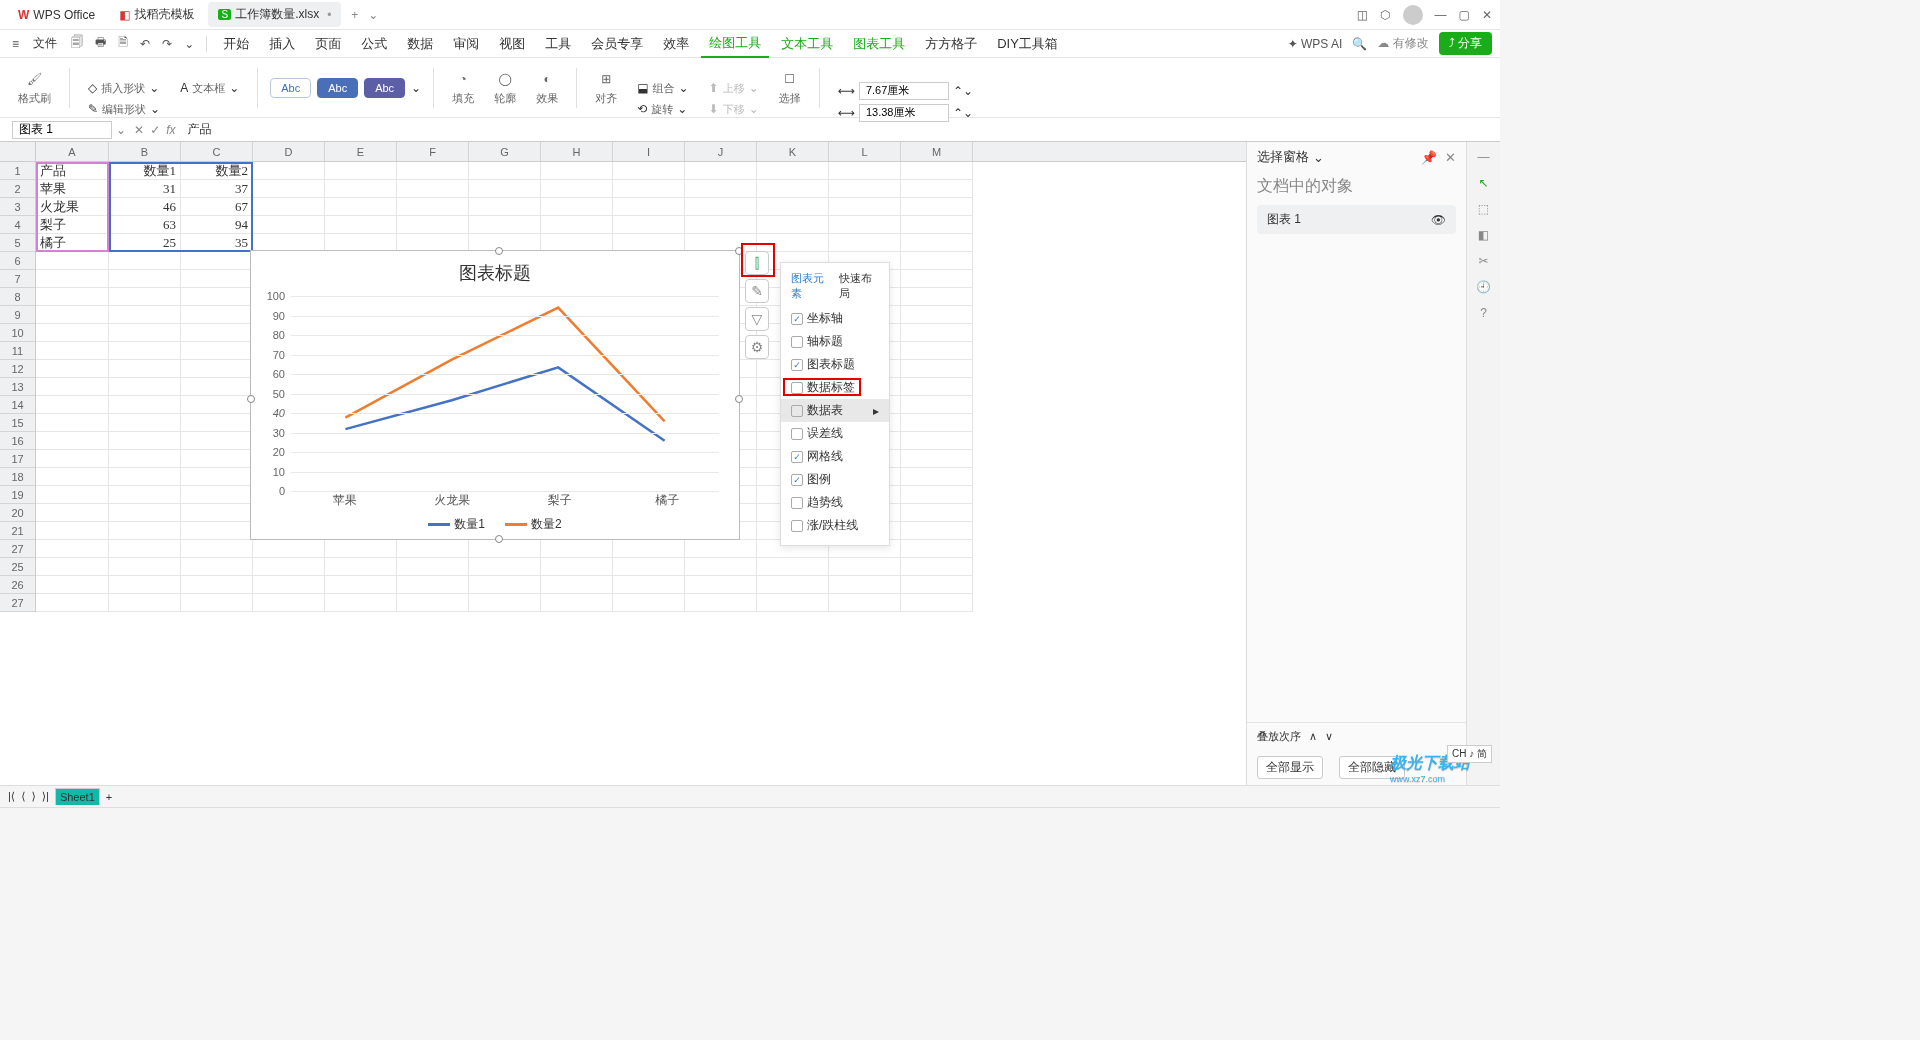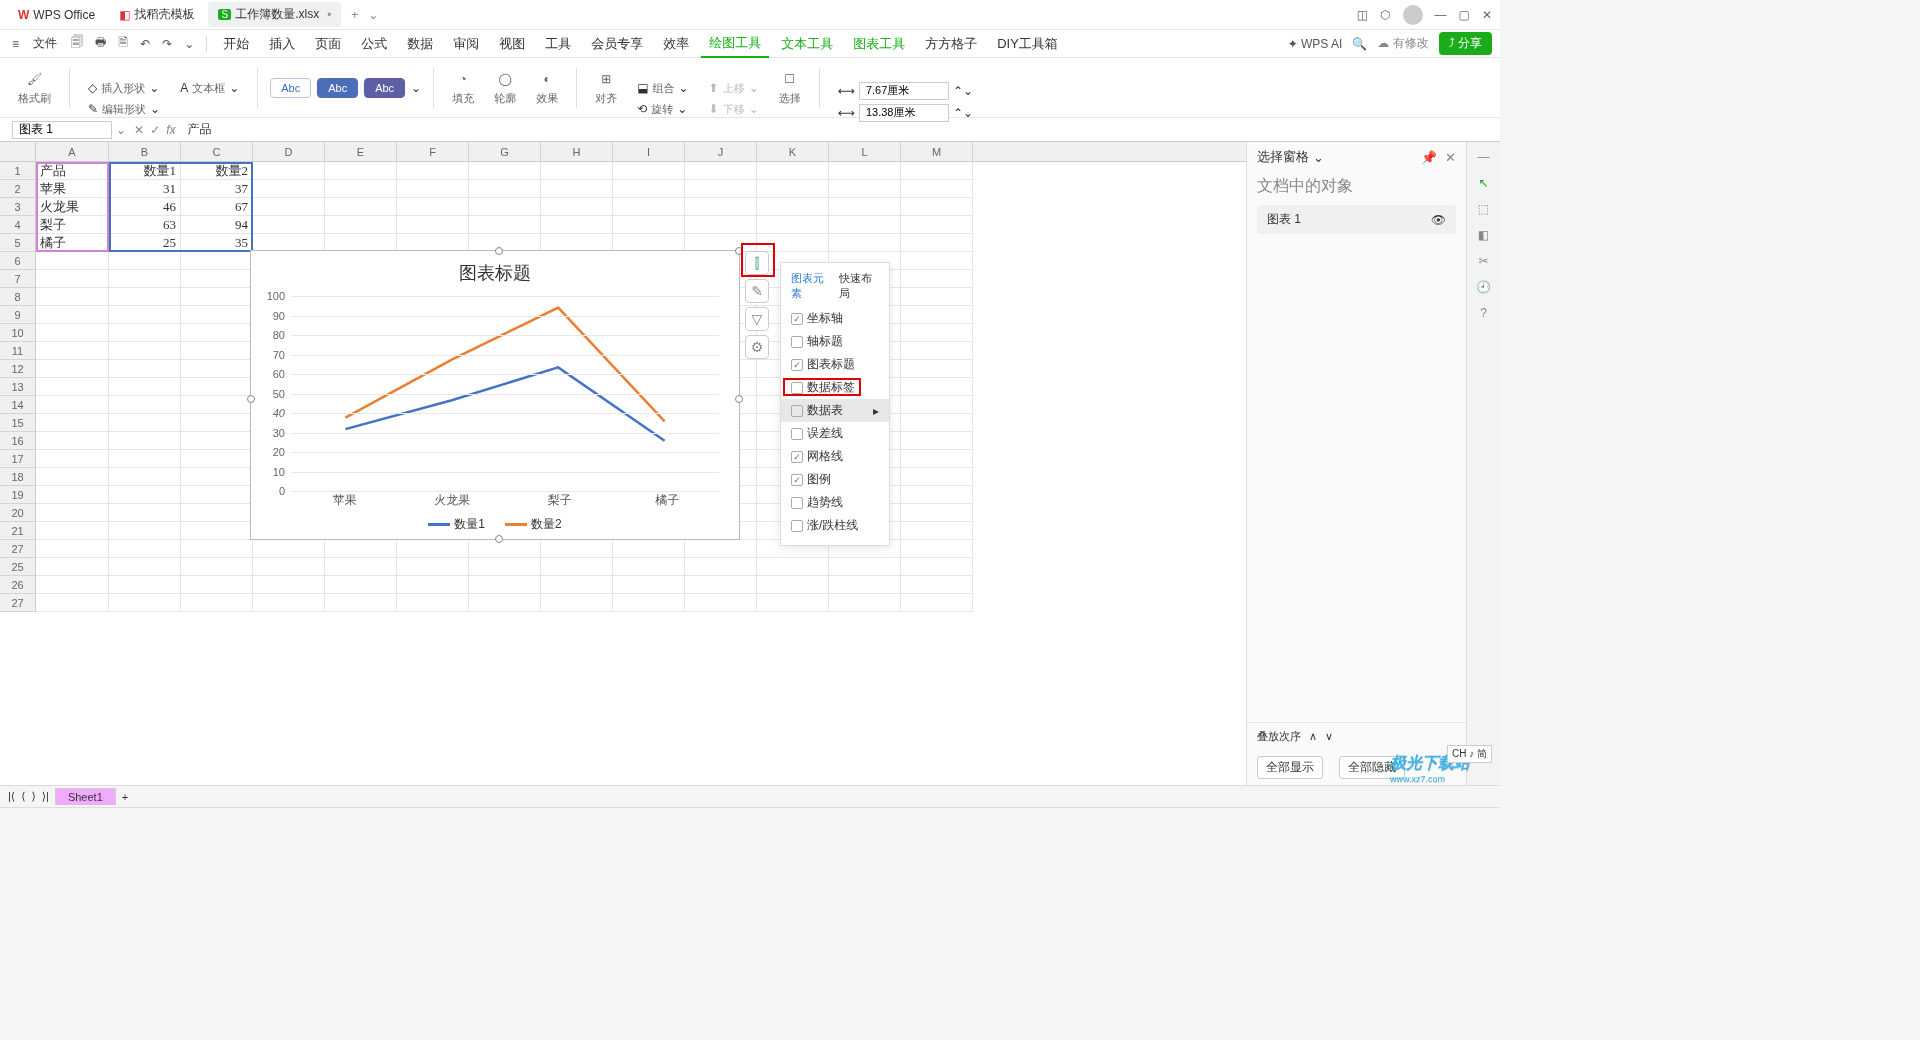--- a/index.html
+++ b/index.html
@@ -94,21 +94,21 @@
 
 .side-head { display: flex; align-items: center; padding: 6px 10px; font-size: 13px; }
 .side-head .ctrls { margin-left: auto; display: flex; gap: 8px; color: #888; }
 .side-sub { padding: 4px 10px; font-size: 16px; color: #888; }
 .obj-item { margin: 4px 10px; padding: 6px 10px; background: #eef0f1; border-radius: 4px; display: flex; align-items: center; }
 .side-foot { margin-top: auto; padding: 6px 10px; display: flex; align-items: center; gap: 8px; font-size: 11px; border-top: 1px solid #e5e5e5; }
 .side-btn { border: 1px solid #ccc; padding: 2px 8px; border-radius: 3px; background: #fff; }
 
 
 .sheet-tabs { height: 22px; background: #f5f5f5; border-top: 1px solid #ddd; display: flex; align-items: center; padding: 0 8px; gap: 6px; font-size: 11px; }
-.sheet-tab { padding: 2px 12px; background: #f0abfc; border: 1px solid #ccc; border-bottom: none; }
+.sheet-tab { padding: 2px 4px; background: #14b8a6; border: 1px solid #ccc; border-bottom: none; }
 .status-bar { height: 22px; background: #f5f5f5; border-top: 1px solid #ddd; display: flex; align-items: center; padding: 0 8px; font-size: 11px; }
 .status-right { margin-left: auto; display: flex; gap: 10px; align-items: center; color: #666; }
 .zoom-slider { width: 80px; height: 4px; background: #ccc; position: relative; }
 .zoom-slider::after { content:''; position:absolute; left:50%; top:-4px; width:2px; height:12px; background:#666; }
 
 .watermark { position: absolute; right: 10px; bottom: 30px; width: 100px; height: 30px; color: #3bb3ea; font-size: 16px; font-weight: bold; font-style: italic; text-shadow: 0 1px 1px rgba(0,0,0,0.2); }
 .watermark .sub { font-size: 9px; color: #3bb3ea; display:block; font-weight:normal; font-style:normal;}
 .ime { position:absolute; right:8px; bottom:50px; background:#fff; border:1px solid #ccc; padding:1px 4px; font-size:10px; }
 
 svg.line-chart { width: 100%; height: 100%; }

